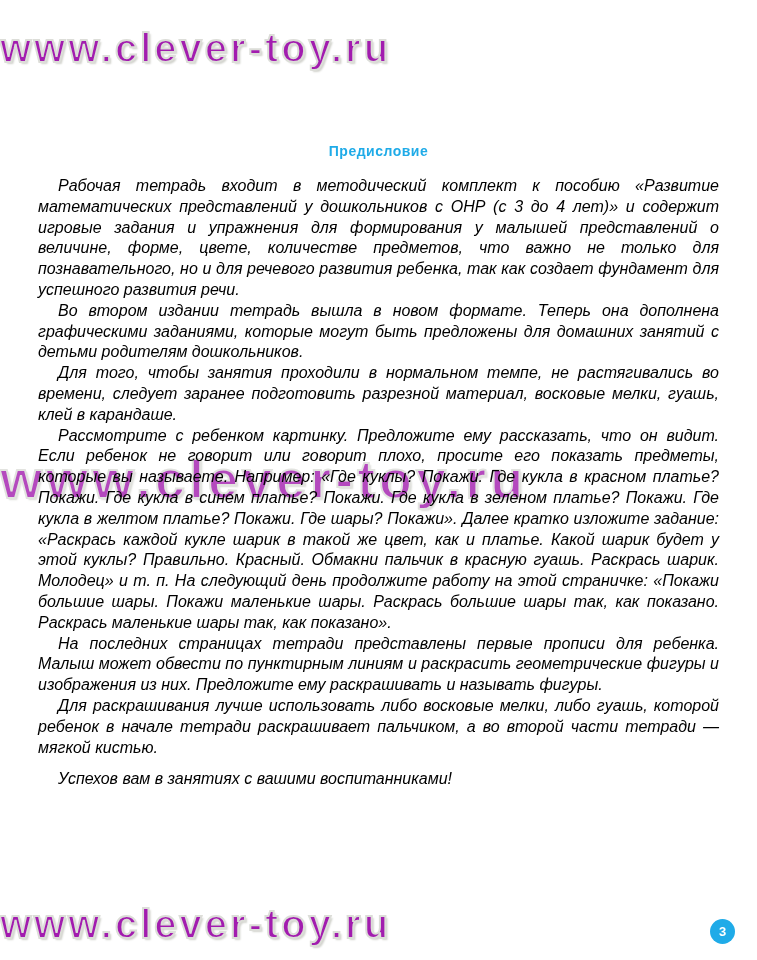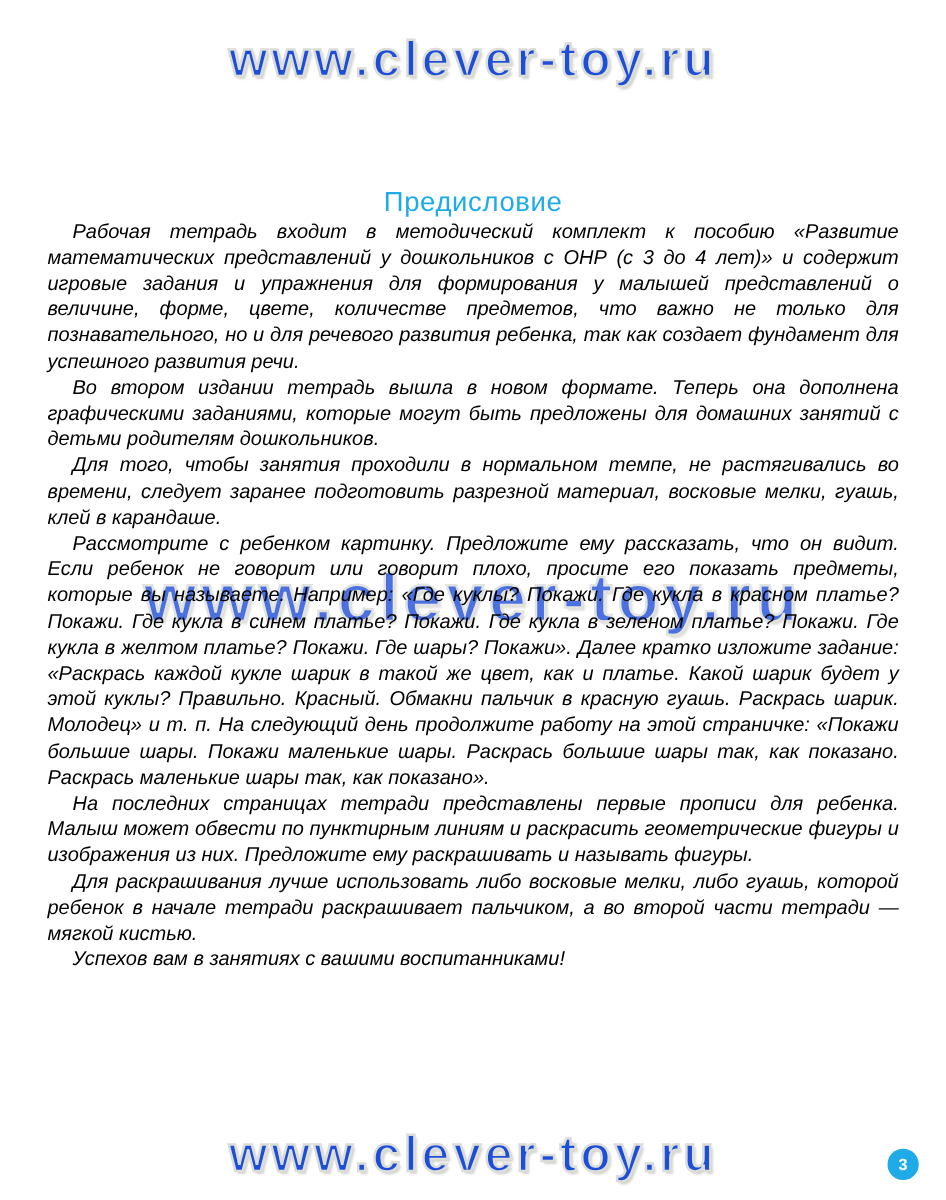--- a/index.html
+++ b/index.html
@@ -13,44 +13,44 @@
     width: 757px;
     height: 960px;
     background: #ffffff;
     overflow: hidden;
   }
   
   .watermark {
     position: absolute;
     left: 0;
     width: 100%;
-    text-align: center;
+    text-align: left;
     font-weight: bold;
     letter-spacing: 3px;
-    color: #1d4ed8;
+    color: #a21caf;
     -webkit-text-stroke: 2px #dcddd8;
     text-shadow: 2px 2px 2px #d2d3cd;
     white-space: nowrap;
     pointer-events: none;
     z-index: 0;
     user-select: none;
   }
   .watermark.top    { top: 26px;  font-size: 40px; }
   .watermark.middle { top: 448px; font-size: 54px; letter-spacing: 4px; opacity: .8; }
   .watermark.bottom { top: 902px; font-size: 40px; }
 
   
   .title {
     position: absolute;
     top: 134px;
     left: 0;
     width: 100%;
     text-align: center;
-    font-size: 22px;
-    font-weight: normal;
+    font-size: 14px;
+    font-weight: bold;
     color: var(--accent, #1fabe8);
     letter-spacing: .5px;
     z-index: 2;
   }
 
   
   .content {
     position: absolute;
     top: 176px;
     left: 38px;
@@ -60,21 +60,21 @@
     color: #000000;
     text-align: justify;
     z-index: 1;
     font-style: italic;
   }
   .content p {
     margin: 0;
     text-indent: 20px;
   }
   .content p.closing {
-    margin-top: 0;
+    margin-top: 11px;
   }
 
   
   .page-number {
     position: absolute;
     left: 710px;
     top: 919px;
     width: 25px;
     height: 25px;
     border-radius: 50%;

